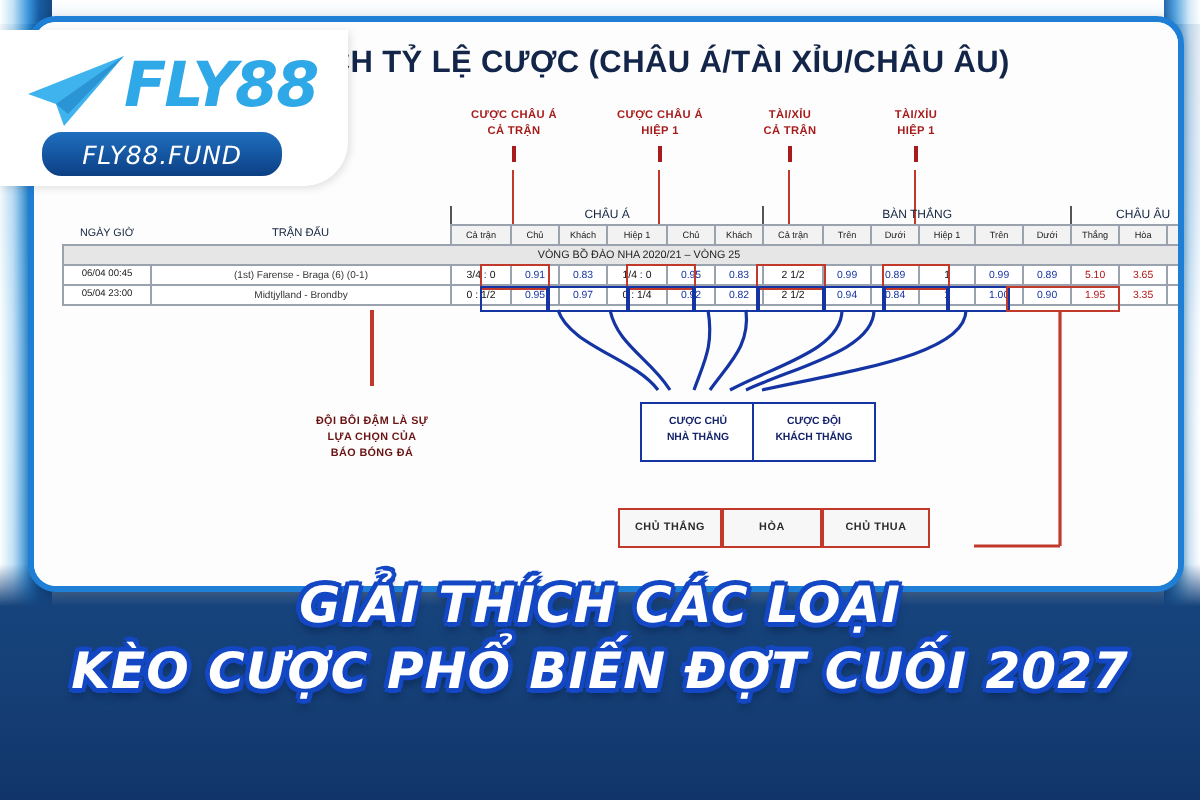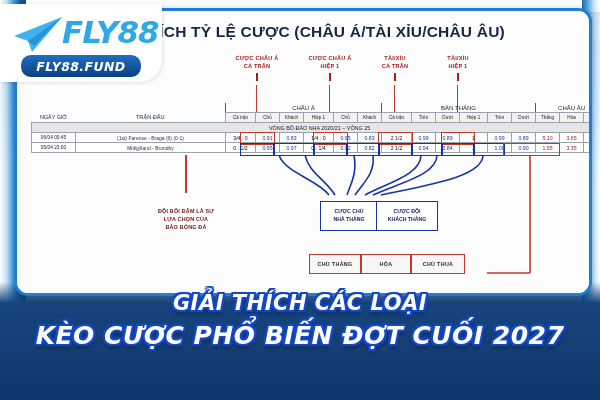--- a/index.html
+++ b/index.html
@@ -131,60 +131,61 @@
     position:absolute;
     border:1.8px solid #c0392b;
     background:#f7f7f7;
     display:flex;align-items:center;justify-content:center;
     font-size:5.4px;font-weight:bold;color:#2b2b2b;
     letter-spacing:.3px;
   }
 
   
   #logo-card{
-    position:absolute;left:0px;top:4px;width:162px;height:78px;
+    position:absolute;left:0px;top:15px;width:162px;height:78px;
     background:#ffffff;
     border-bottom-right-radius:22px;
     box-shadow:1px 1px 4px rgba(0,0,0,.12);
+    padding-left:12px;
   }
   #logo-plane{position:absolute;left:12px;top:12px;width:52px;height:38px;}
   #logo-text{
     position:absolute;left:62px;top:10px;
     font-size:31px;font-weight:bold;font-style:italic;
     color:#2fa8e8;letter-spacing:-1px;
     font-family:"DejaVu Sans", sans-serif;
   }
   #logo-pill{
     position:absolute;left:20px;top:50px;width:120px;height:22px;
     border-radius:11px;
     background:linear-gradient(180deg,#1f6fc0,#0c3f84);
     border:1.5px solid #ffffff;
     display:flex;align-items:center;justify-content:center;
   }
   #logo-pill span{
-    font-size:12.5px;font-weight:bold;font-style:italic;color:#ffffff;
+    font-size:12.5px;font-weight:normal;font-style:italic;color:#ffffff;
     letter-spacing:.4px;font-family:"DejaVu Sans", sans-serif;
   }
 
   
   #headline{
     position:absolute;left:0;top:288px;width:600px;text-align:center;
   }
   .hl-line{
     display:block;
     font-family:"DejaVu Sans", sans-serif;
     font-weight:bold;font-style:italic;
     color:#ffffff;
     letter-spacing:.5px;
     text-shadow:
        2.4px 0 0 #1447c4, -2.4px 0 0 #1447c4, 0 2.4px 0 #1447c4, 0 -2.4px 0 #1447c4,
        1.8px 1.8px 0 #1447c4, -1.8px 1.8px 0 #1447c4, 1.8px -1.8px 0 #1447c4, -1.8px -1.8px 0 #1447c4,
        0 4px 4px rgba(4,22,54,.55);
   }
-  #hl1{font-size:21px;line-height:30px;}
+  #hl1{font-size:25px;line-height:30px;}
   #hl2{font-size:25px;line-height:32px;margin-top:2px;}
 </style>
 </head>
 <body>
 
 <div id="bg-deep"></div>
 <div id="bg-topband"></div>
 <div id="bg-leftstripe"></div>
 <div id="bg-rightstripe"></div>
 <div id="bg-bottomdark"></div>

